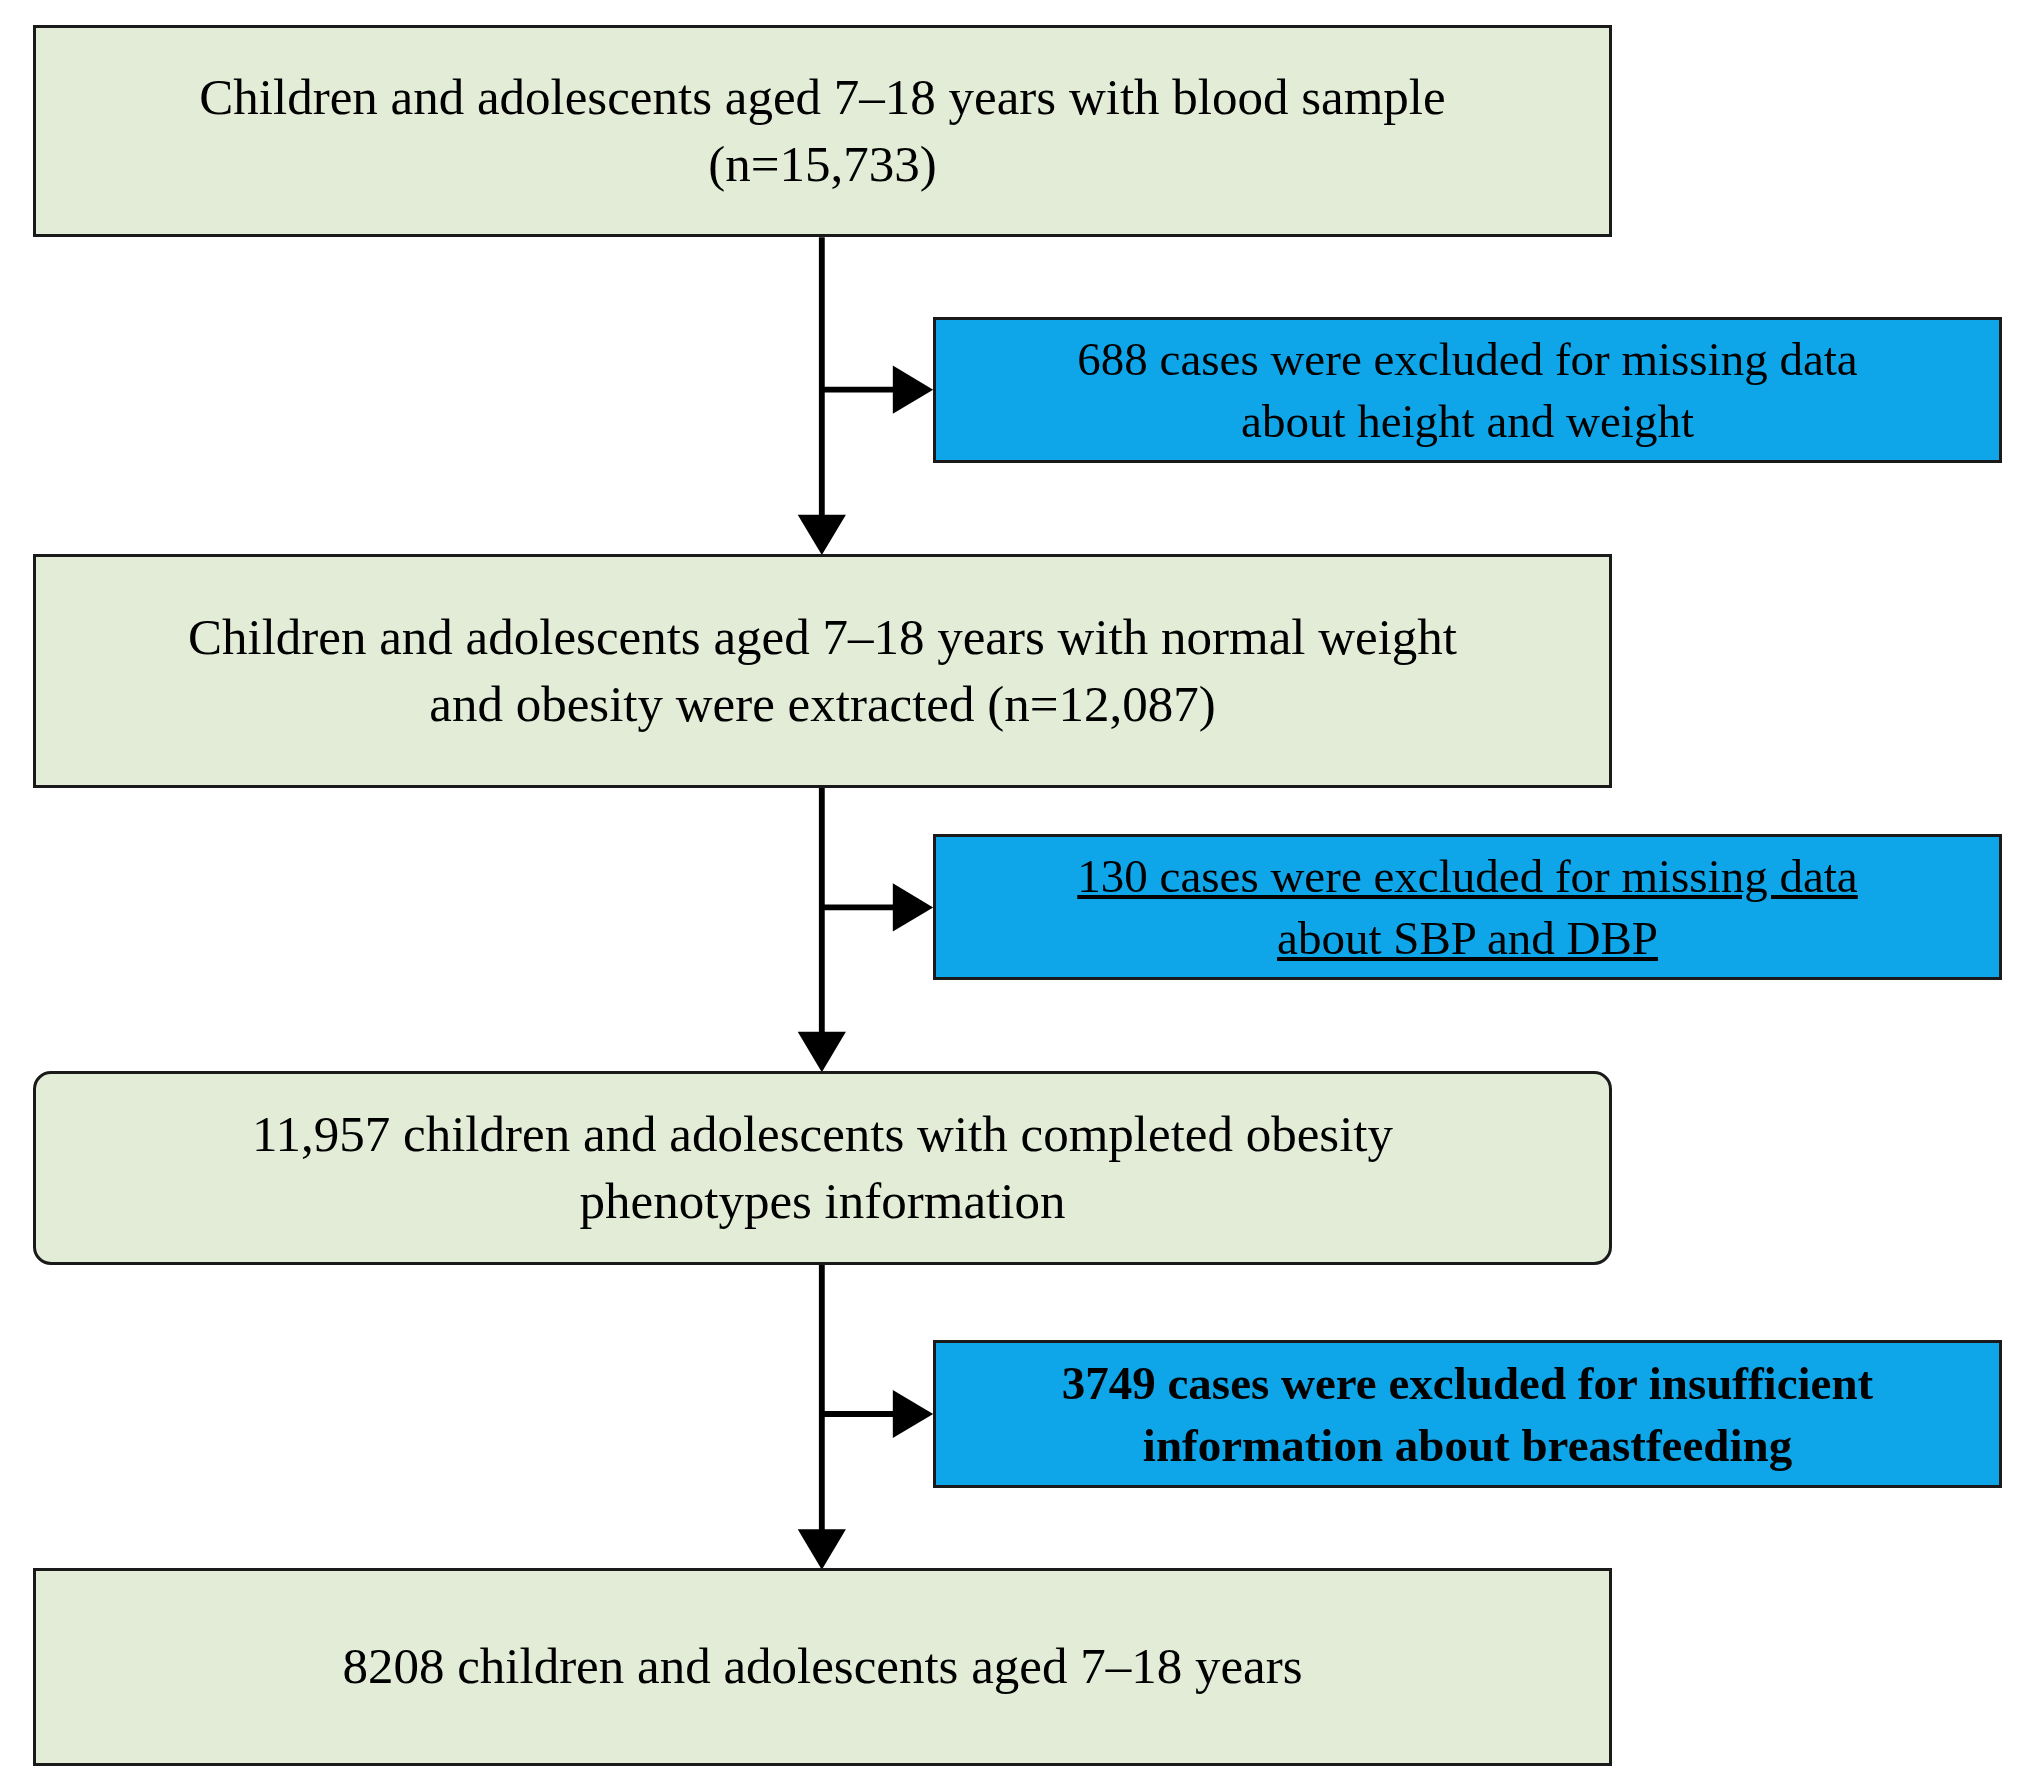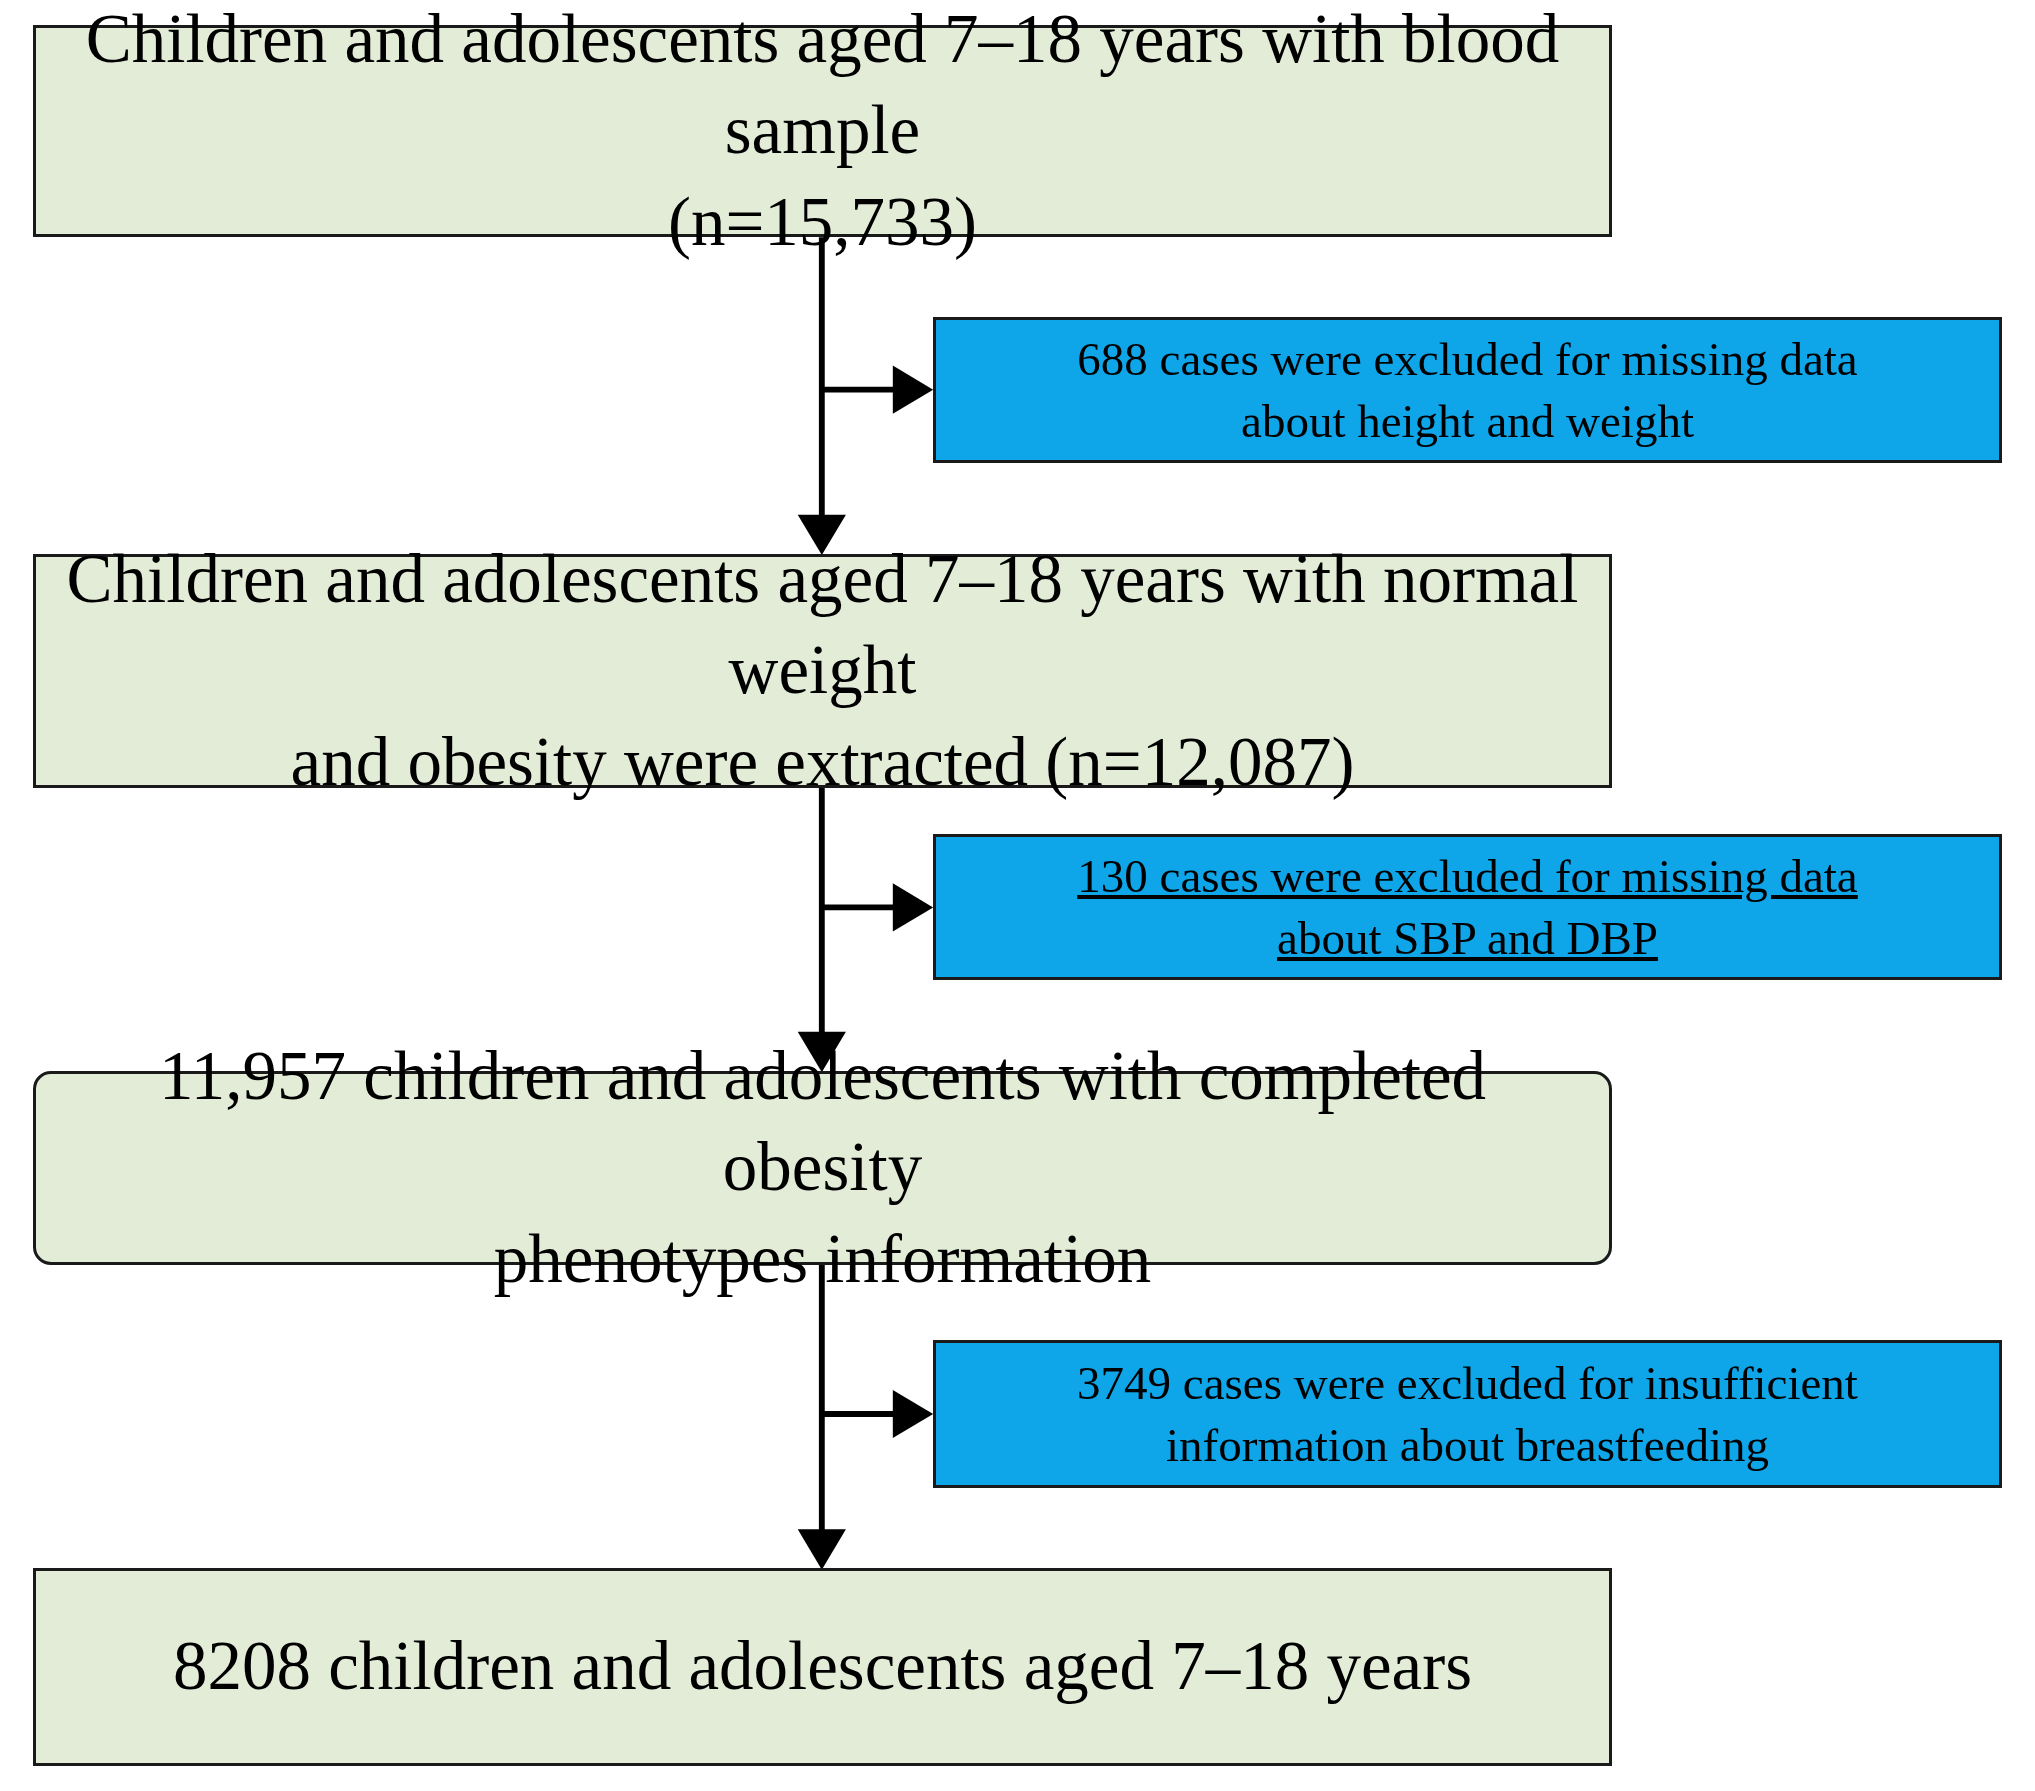--- a/index.html
+++ b/index.html
@@ -32,42 +32,42 @@
   }
   .node .node-text {
     display: block;
     width: 100%;
     padding: 0 18px;
   }
 
   .node.primary {
     background: #e2ecd7;
     border: 3.3px solid #1a1a1a;
-    font-size: 69px;
+    font-size: 51px;
   }
   .node.exclusion {
     background: #0ea5e9;
     border: 3.3px solid #1a1a1a;
     font-size: 47px;
   }
 
   
   .col-main { left: 33px; width: 1579px; }
 
   #node-1 { top: 25px;   height: 212px; }
   #node-2 { top: 554px;  height: 234px; }
   #node-3 { top: 1071px; height: 194px; border-radius: 18px; }
   #node-4 { top: 1568px; height: 198px; }
 
   
   .col-excl { left: 933px; width: 1069px; }
 
   #excl-1 { top: 317px;  height: 146px; }
   #excl-2 { top: 834px; height: 146px; text-decoration: underline; }
-  #excl-3 { top: 1340px; height: 148px; }
+  #excl-3 { top: 1340px; height: 148px; font-weight: bold; }
 
   
   .conn-svg {
     position: absolute;
     left: 0;
     top: 0;
     width: 2035px;
     height: 1792px;
     pointer-events: none;
   }

